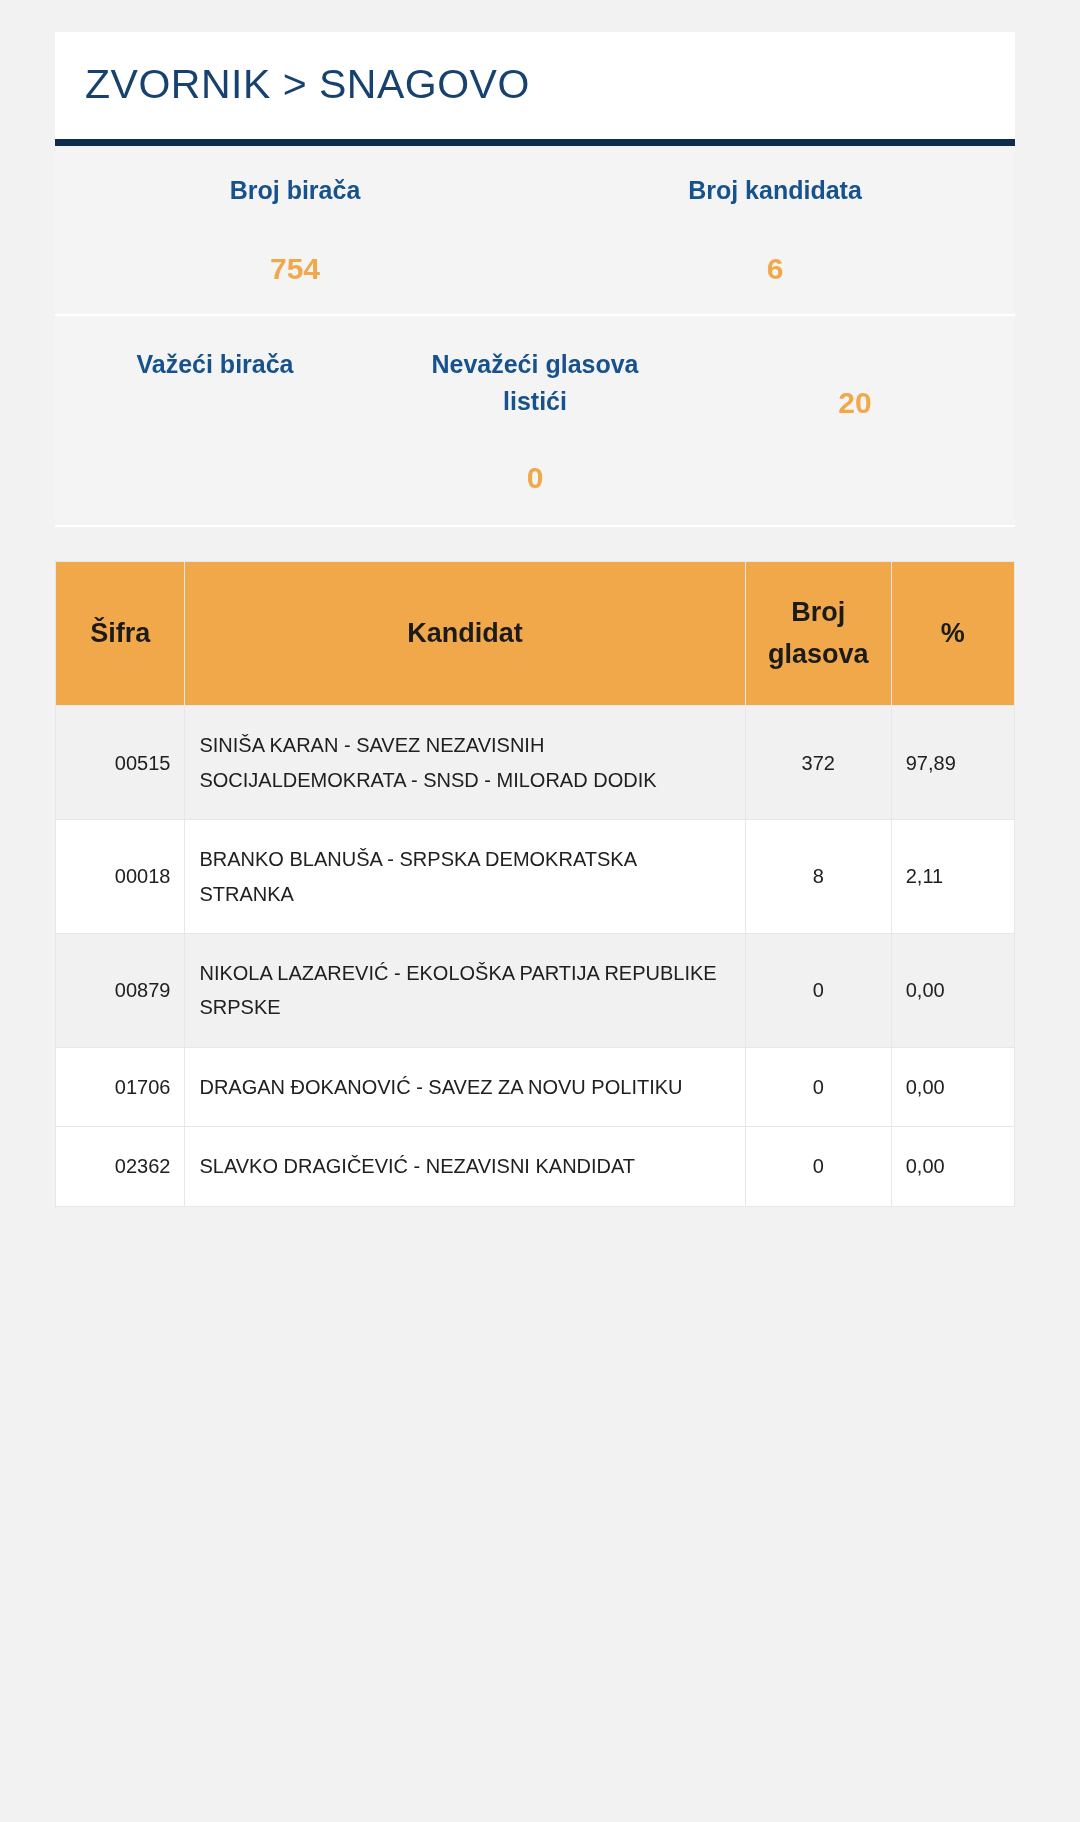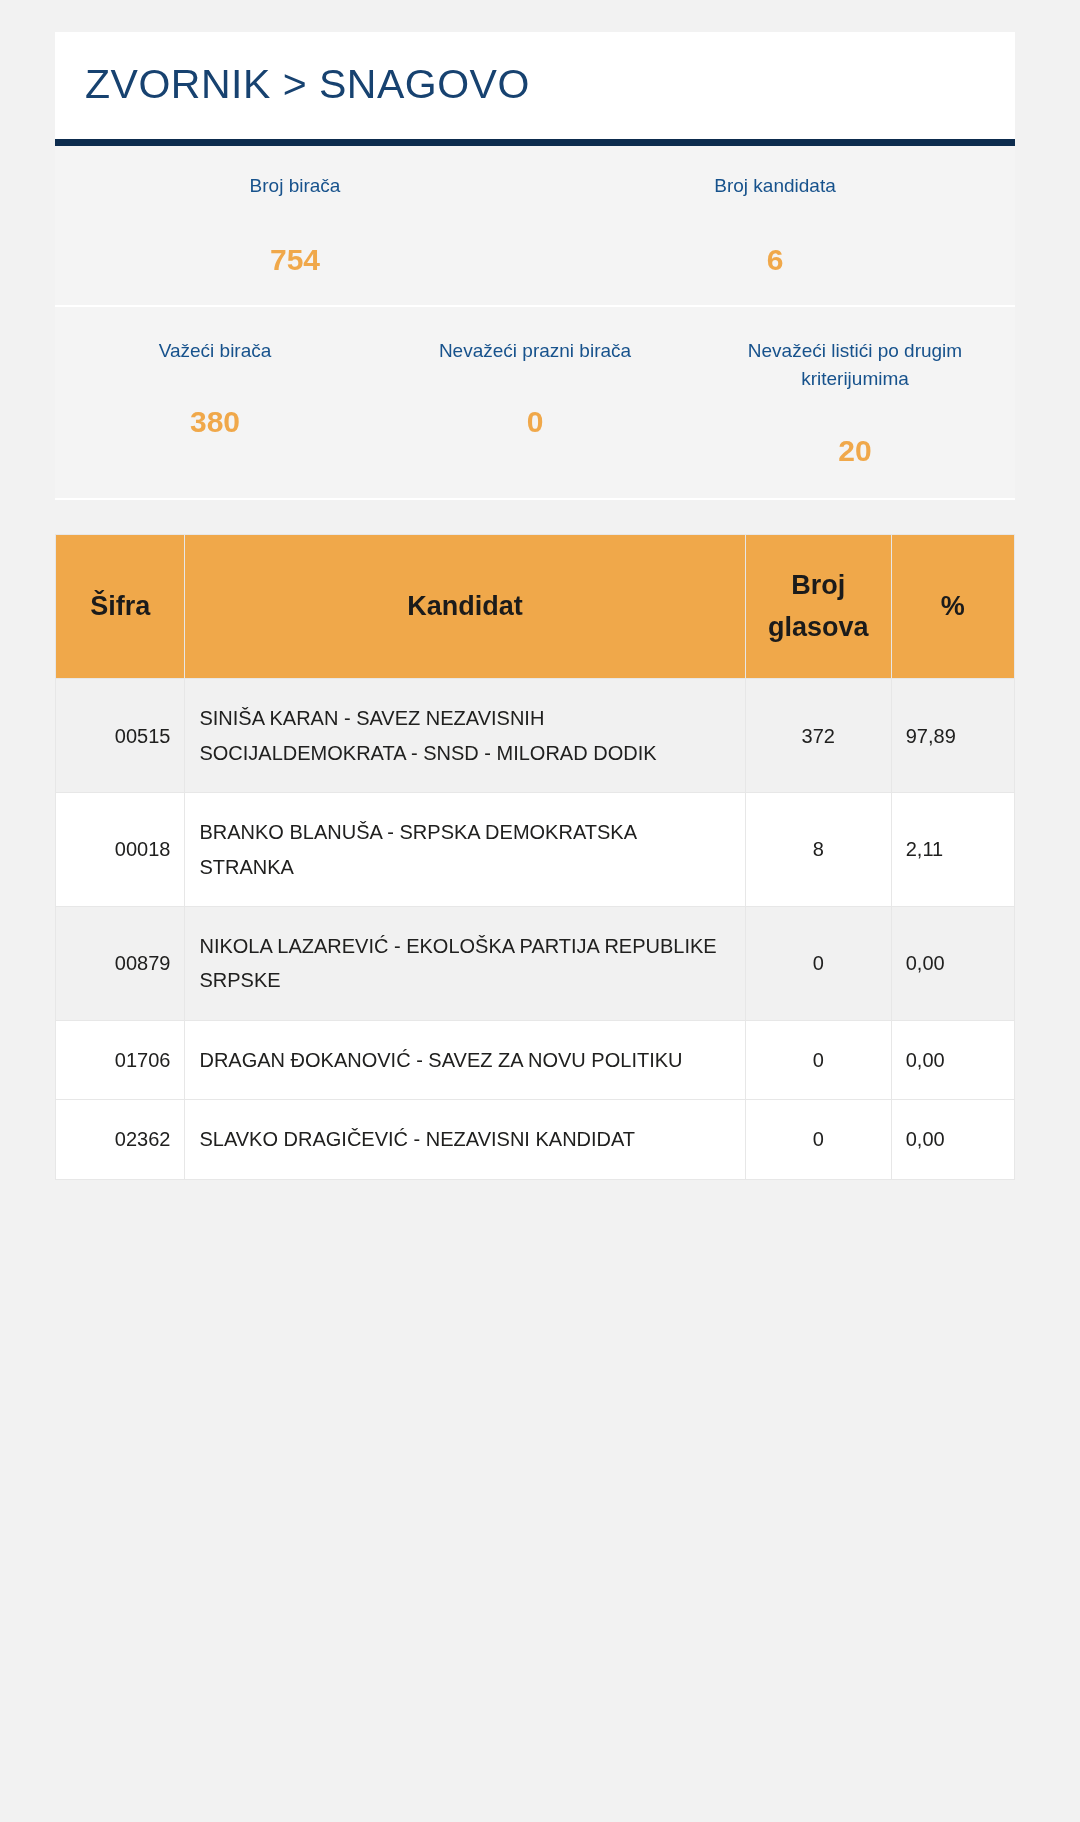--- a/index.html
+++ b/index.html
@@ -48,23 +48,23 @@
     box-sizing: border-box;
   }
   .stat-cell {
     flex: 1 1 0;
     text-align: center;
     padding: 26px 10px 28px 10px;
     box-sizing: border-box;
   }
   .stat-label {
     color: #17528c;
-    font-size: 19px;
+    font-size: 25px;
     line-height: 1.5;
-    font-weight: 400;
+    font-weight: 700;
   }
   .stat-value {
     color: #f0a84a;
     font-size: 30px;
     margin-top: 42px;
     font-weight: 700;
   }
   .stats-block.three .stat-cell {
     padding-top: 30px;
     padding-bottom: 30px;
@@ -130,28 +130,26 @@
       </div>
       <div class="stat-cell">
         <div class="stat-label">Broj kandidata</div>
         <div class="stat-value">6</div>
       </div>
     </div>
 
     <div class="stats-block three">
       <div class="stat-cell narrow">
         <div class="stat-label">Važeći birača</div>
-        <div class="stat-value">380</div>
       </div>
       <div class="stat-cell narrow">
-        <div class="stat-label">Nevažeći prazni birača</div>
+        <div class="stat-label">Nevažeći glasova listići</div>
         <div class="stat-value">0</div>
       </div>
       <div class="stat-cell narrow">
-        <div class="stat-label">Nevažeći listići po drugim kriterijumima</div>
         <div class="stat-value">20</div>
       </div>
     </div>
 
   </div>
 
   <div class="table-wrap">
     <table class="results">
       <thead>
         <tr>

